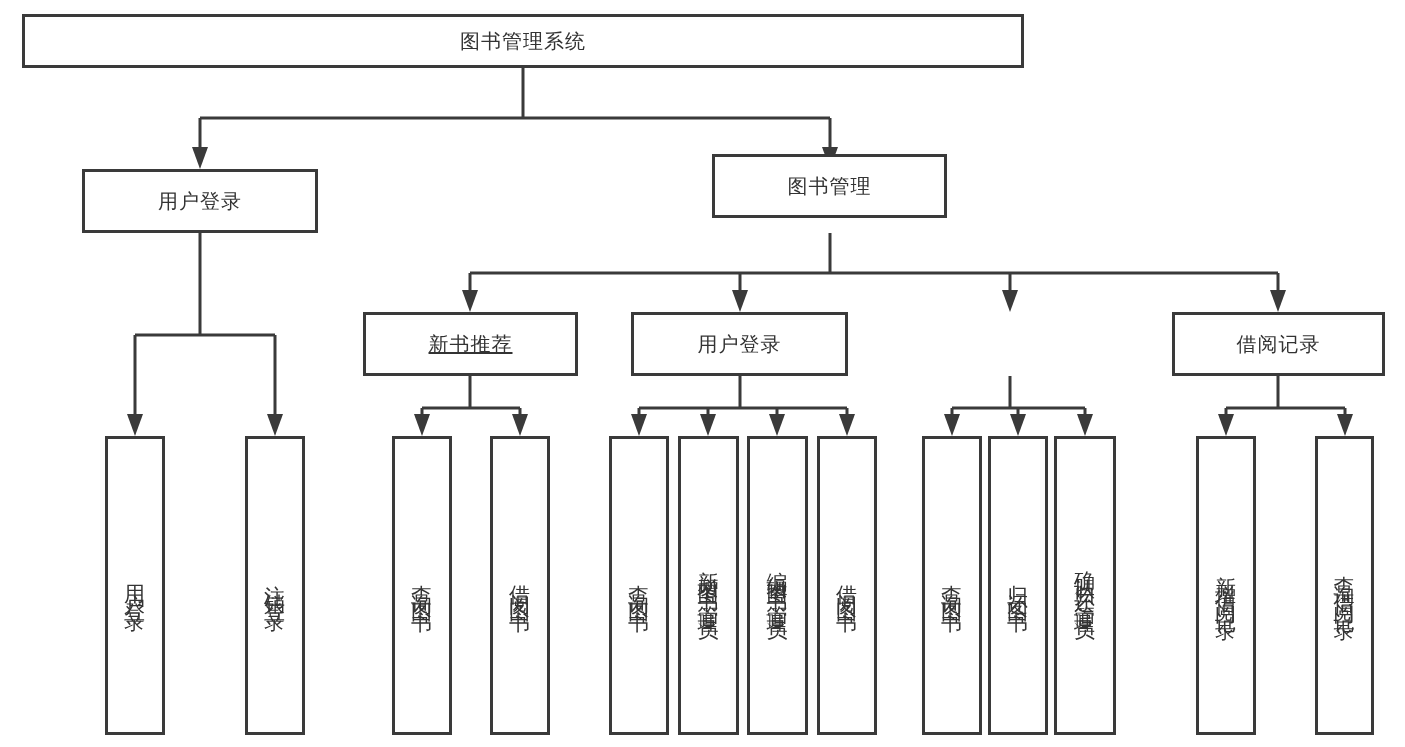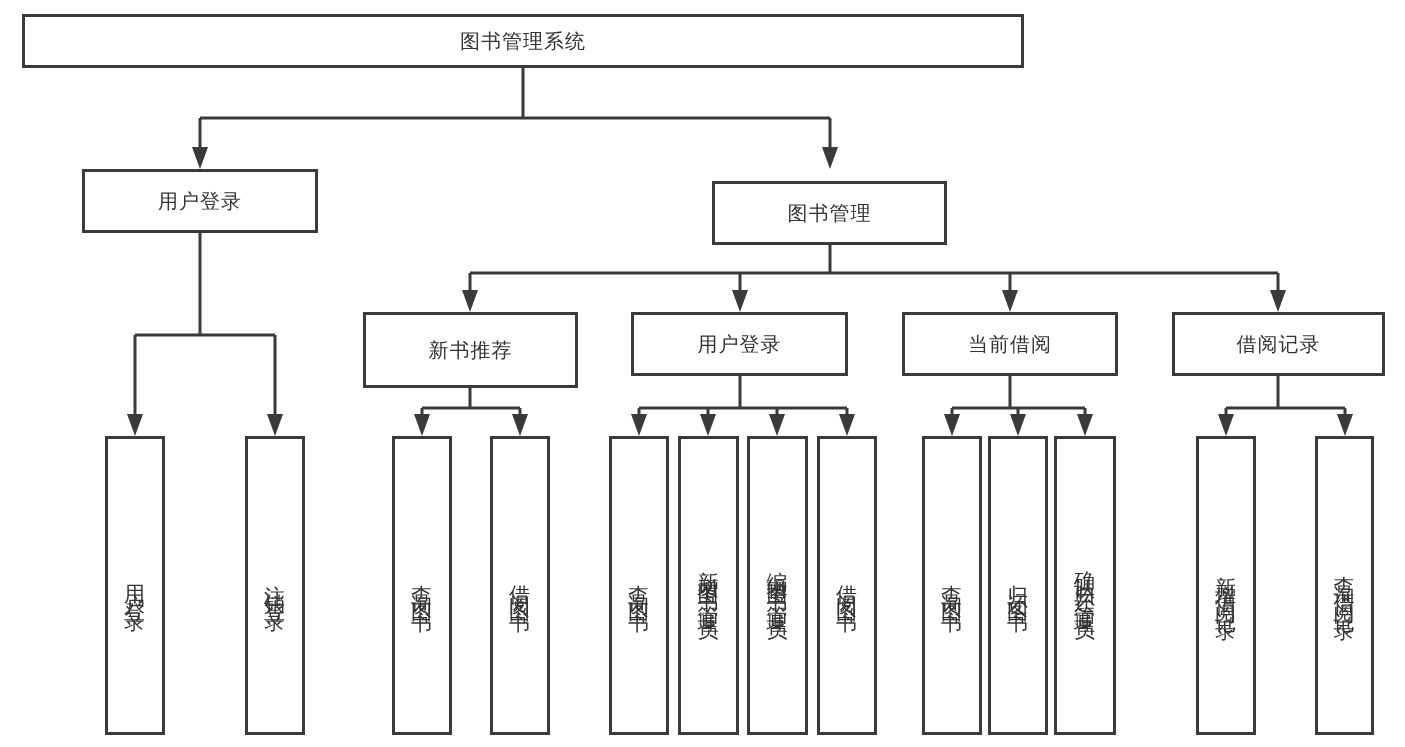--- a/index.html
+++ b/index.html
@@ -104,25 +104,24 @@
       <polygon points="1010,414 1026,414 1018,436"></polygon>
       <polygon points="1077,414 1093,414 1085,436"></polygon>
       <polygon points="1218,414 1234,414 1226,436"></polygon>
       <polygon points="1337,414 1353,414 1345,436"></polygon>
     </g>
   </svg>
 
   <div class="hbox" style="left:22px; top:14px; width:1002px; height:54px;">图书管理系统</div>
 
   <div class="hbox" style="left:82px; top:169px; width:236px; height:64px;">用户登录</div>
-  <div class="hbox" style="left:712px; top:181px; width:235px; height:64px;">图书管理</div>
+  <div class="hbox" style="left:712px; top:154px; width:235px; height:64px;">图书管理</div>
 
-  <div class="hbox" style="left:363px; top:312px; width:215px; height:76px;">新书推荐</div>
+  <div class="hbox" style="left:363px; top:312px; width:215px; height:64px;text-decoration:underline;">新书推荐</div>
   <div class="hbox" style="left:631px; top:312px; width:217px; height:64px;">用户登录</div>
-  <div class="hbox" style="left:902px; top:312px; width:216px; height:64px;">当前借阅</div>
   <div class="hbox" style="left:1172px; top:312px; width:213px; height:64px;">借阅记录</div>
 
   <div class="vbox" style="left:105px; width:60px;">
     <span>用户登录</span>
   </div>
   <div class="vbox" style="left:245px; width:60px;">
     <span>注销登录</span>
   </div>
 
   <div class="vbox" style="left:392px; width:60px;">

